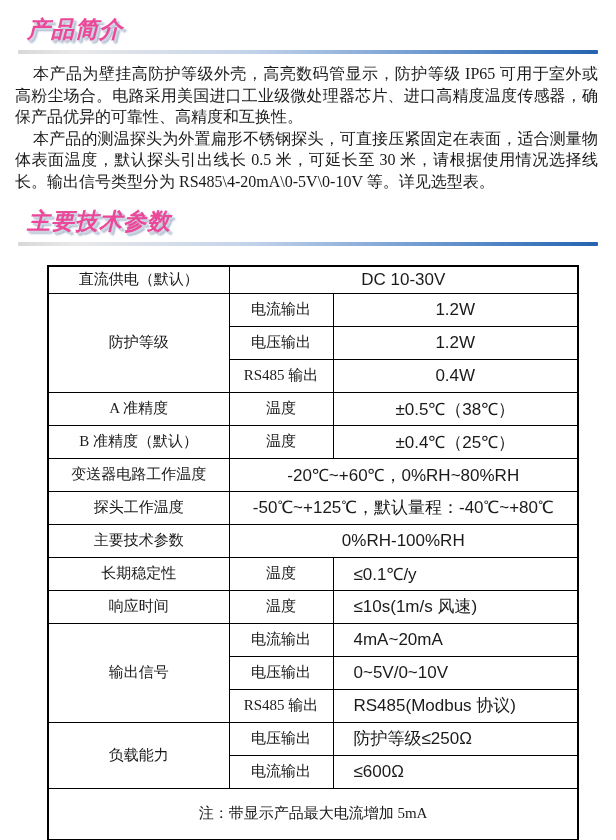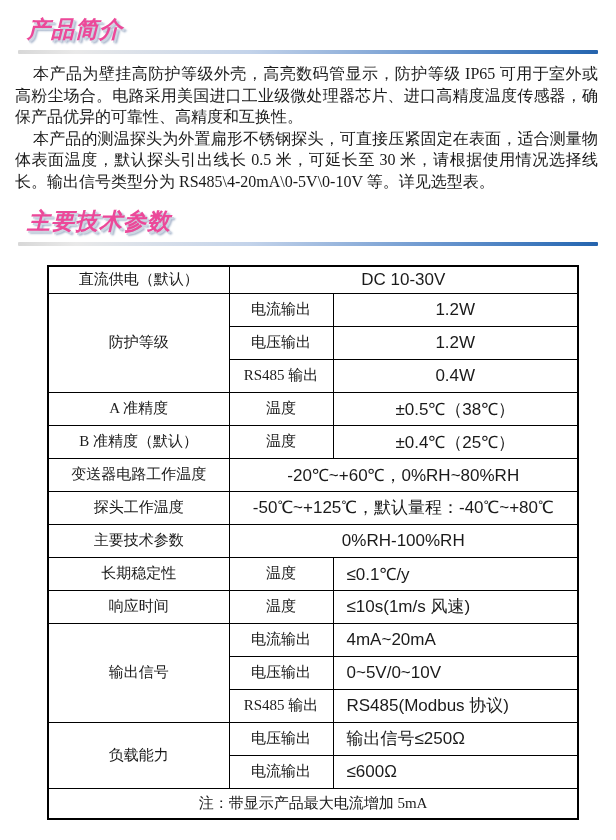--- a/index.html
+++ b/index.html
@@ -44,21 +44,21 @@
     font-size: 15px;
   }
   table.specs td {
     border: 1px solid #000;
     padding: 2px 5px;
     text-align: center;
     vertical-align: middle;
     overflow: hidden;
   }
   td.val { font-family: Liberation Sans, sans-serif; font-size: 17px; }
-  td.val.left { text-align: left; padding-left: 13px; }
+  td.val.left { text-align: left; padding-left: 20px; }
   td.note-cell {
     text-align: left; padding-left: 8px;
     font-size: 15px;
   }
 </style>
 </head>
 <body>
 
 <div class="doc">
 
@@ -138,25 +138,25 @@
         <td>电压输出</td>
         <td class="val left">0~5V/0~10V</td>
       </tr>
       <tr style="height:33px">
         <td>RS485 输出</td>
         <td class="val left">RS485(Modbus 协议)</td>
       </tr>
       <tr style="height:33px">
         <td rowspan="2">负载能力</td>
         <td>电压输出</td>
-        <td class="val left">输出信号≤250Ω</td>
+        <td class="val left">防护等级≤250Ω</td>
       </tr>
       <tr style="height:33px">
         <td>电流输出</td>
         <td class="val left">≤600Ω</td>
       </tr>
-      <tr style="height:31px">
+      <tr style="height:52px">
         <td class="note-cell" colspan="3">注：带显示产品最大电流增加 5mA</td>
       </tr>
     </tbody>
   </table>
 
 </div>
 
 </body></html>

